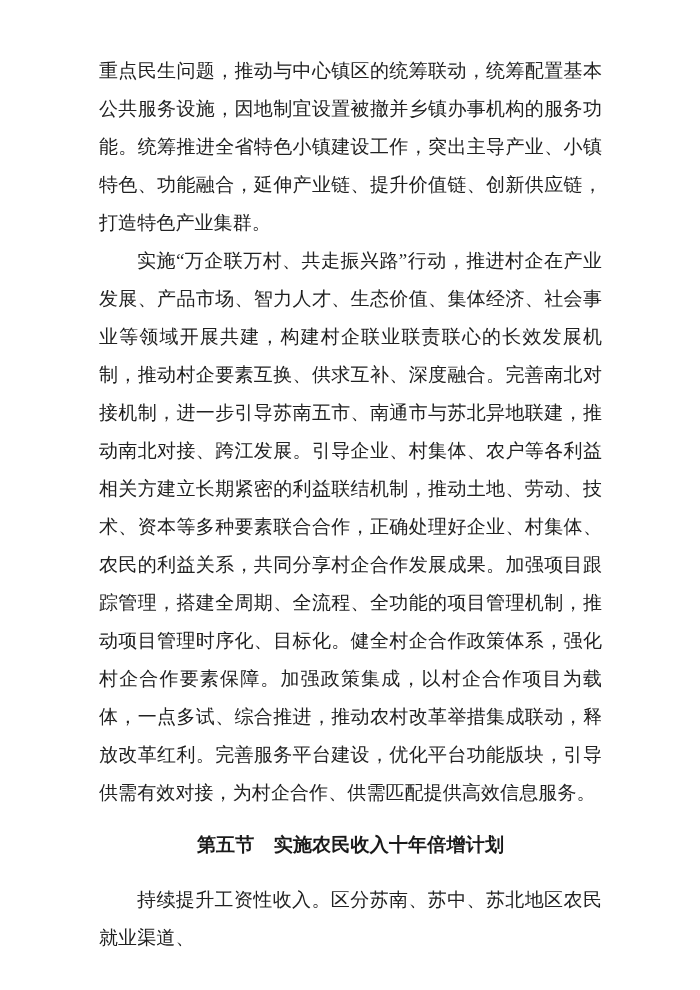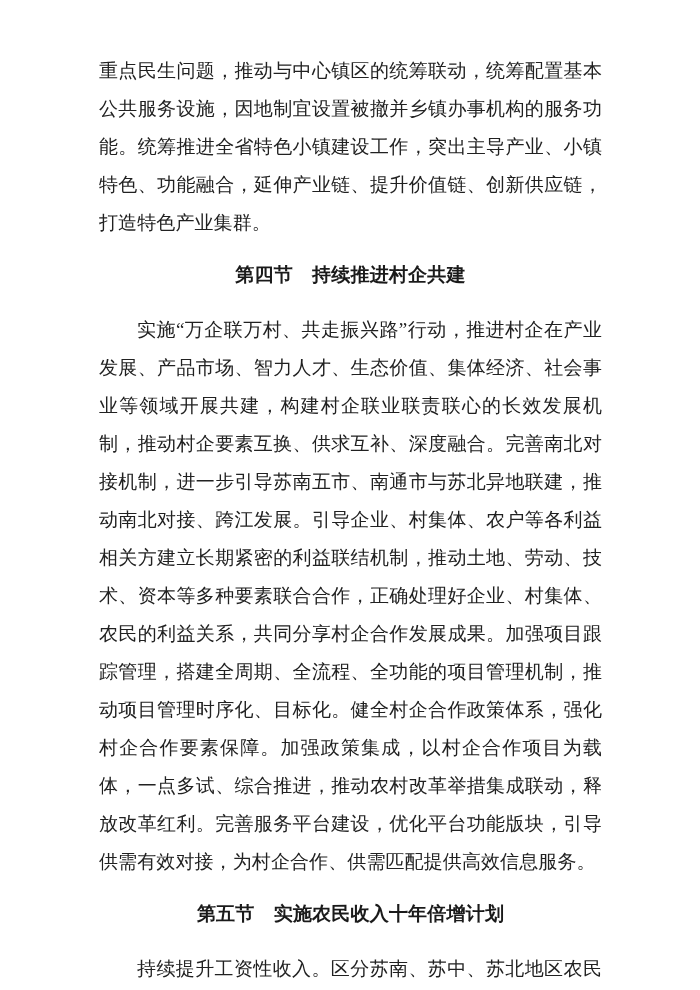--- a/index.html
+++ b/index.html
@@ -47,21 +47,20 @@
   .heading.second {
   }
 </style>
 </head>
 <body>
 
 <div class="page">
 
   <p class="para">重点民生问题，推动与中心镇区的统筹联动，统筹配置基本公共服务设施，因地制宜设置被撤并乡镇办事机构的服务功能。统筹推进全省特色小镇建设工作，突出主导产业、小镇特色、功能融合，延伸产业链、提升价值链、创新供应链，打造特色产业集群。</p>
 
-  <h2 class="heading">第四节　持续推进村企共建</h2>
 
   <p class="para indent">实施“万企联万村、共走振兴路”行动，推进村企在产业发展、产品市场、智力人才、生态价值、集体经济、社会事业等领域开展共建，构建村企联业联责联心的长效发展机制，推动村企要素互换、供求互补、深度融合。完善南北对接机制，进一步引导苏南五市、南通市与苏北异地联建，推动南北对接、跨江发展。引导企业、村集体、农户等各利益相关方建立长期紧密的利益联结机制，推动土地、劳动、技术、资本等多种要素联合合作，正确处理好企业、村集体、农民的利益关系，共同分享村企合作发展成果。加强项目跟踪管理，搭建全周期、全流程、全功能的项目管理机制，推动项目管理时序化、目标化。健全村企合作政策体系，强化村企合作要素保障。加强政策集成，以村企合作项目为载体，一点多试、综合推进，推动农村改革举措集成联动，释放改革红利。完善服务平台建设，优化平台功能版块，引导供需有效对接，为村企合作、供需匹配提供高效信息服务。</p>
 
   <h2 class="heading second">第五节　实施农民收入十年倍增计划</h2>
 
   <p class="para indent">持续提升工资性收入。区分苏南、苏中、苏北地区农民就业渠道、</p>
 
 </div>
 
 </body></html>

